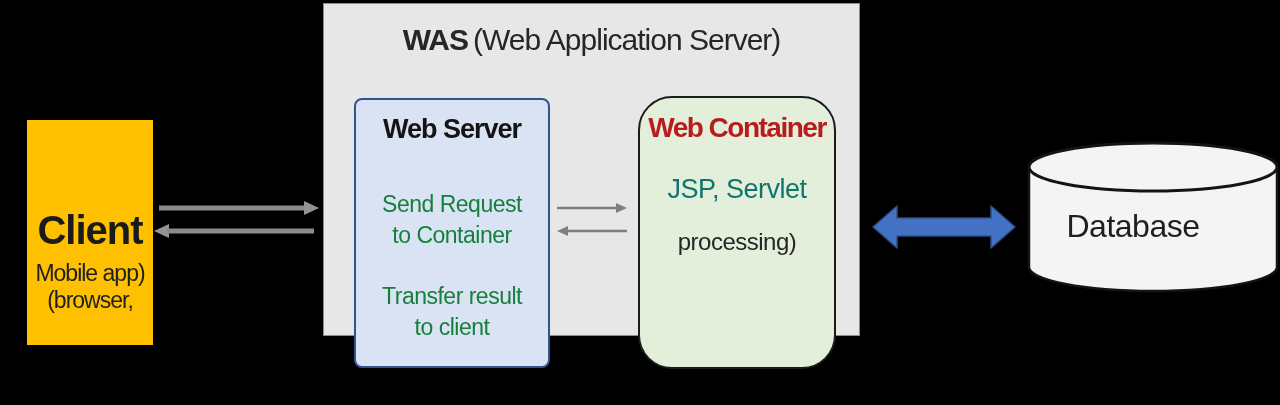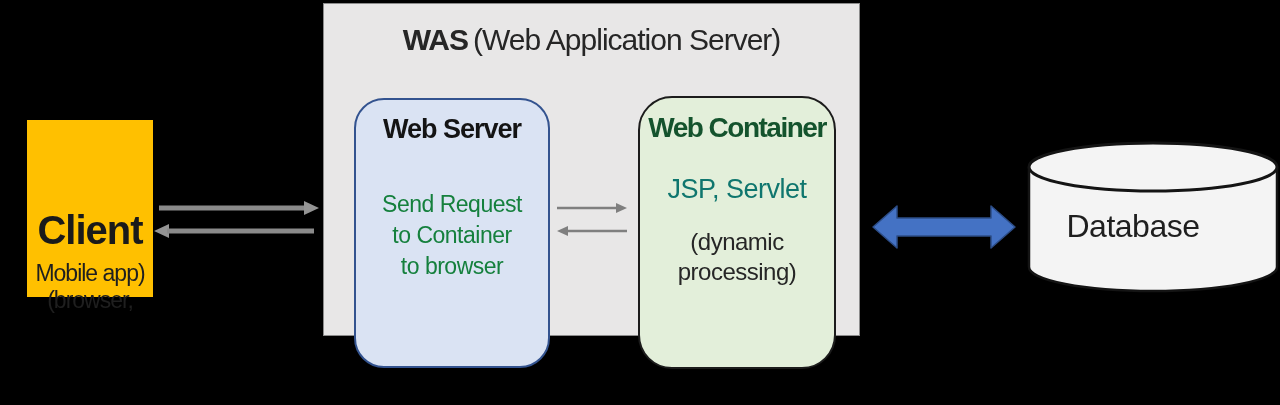--- a/index.html
+++ b/index.html
@@ -13,21 +13,21 @@
     width: 1280px;
     height: 405px;
     background: #000;
     overflow: hidden;
   }
 
   
   .client-box {
     position: absolute;
     left: 27px; top: 120px;
-    width: 126px; height: 177px;
+    width: 126px; height: 225px;
     background: #ffc000;
     display: flex;
     flex-direction: column;
     align-items: center;
     text-align: center;
   }
   .client-title {
     margin-top: 88px;
     font-size: 40px;
     font-weight: bold;
@@ -63,21 +63,21 @@
   .was-title .bold { font-weight: bold; }
   .was-title .rest { font-weight: normal; margin-left: 5px; }
 
   
   .web-server-box {
     position: absolute;
     left: 30px; top: 94px;
     width: 196px; height: 270px;
     background: #dae3f3;
     border: 2px solid #33538f;
-    border-radius: 30px;
+    border-radius: 8px;
     box-sizing: border-box;
     text-align: center;
   }
   .ws-title {
     margin-top: 14px;
     font-size: 27px;
     font-weight: bold;
     color: #141414;
     letter-spacing: -1px;
   }
@@ -98,21 +98,21 @@
     background: #e3efda;
     border: 2px solid #1c1c1c;
     border-radius: 34px;
     box-sizing: border-box;
     text-align: center;
   }
   .wc-title {
     margin-top: 14px;
     font-size: 28px;
     font-weight: bold;
-    color: #14532d;
+    color: #b91c1c;
     letter-spacing: -1.5px;
   }
   .wc-tech {
     margin-top: 30px;
     font-size: 27px;
     color: #0f766e;
     letter-spacing: -0.5px;
   }
   .wc-note {
     margin-top: 22px;
@@ -163,29 +163,29 @@
   <div class="was-panel">
     <div class="was-title">
       <span class="bold">WAS</span><span class="rest">(Web Application Server)</span>
     </div>
 
     <div class="web-server-box">
       <div class="ws-title">Web Server</div>
       <div class="ws-body">
         <div>Send Request</div>
         <div>to Container</div>
-        <div>to browser</div>
+        <div class="para2">Transfer result</div>
+        <div>to client</div>
       </div>
     </div>
 
     <div class="web-container-box">
       <div class="wc-title">Web Container</div>
       <div class="wc-tech">JSP, Servlet</div>
       <div class="wc-note">
-        <div>(dynamic</div>
         <div>processing)</div>
       </div>
     </div>
   </div>
 
   <svg class="arrow-svg" style="left:556px; top:201px;" width="74" height="14">
     <line x1="1" y1="7" x2="61" y2="7" stroke="#7f7f7f" stroke-width="2.4"></line>
     <polygon points="60,2 71,7 60,12" fill="#7f7f7f"></polygon>
   </svg>
 

